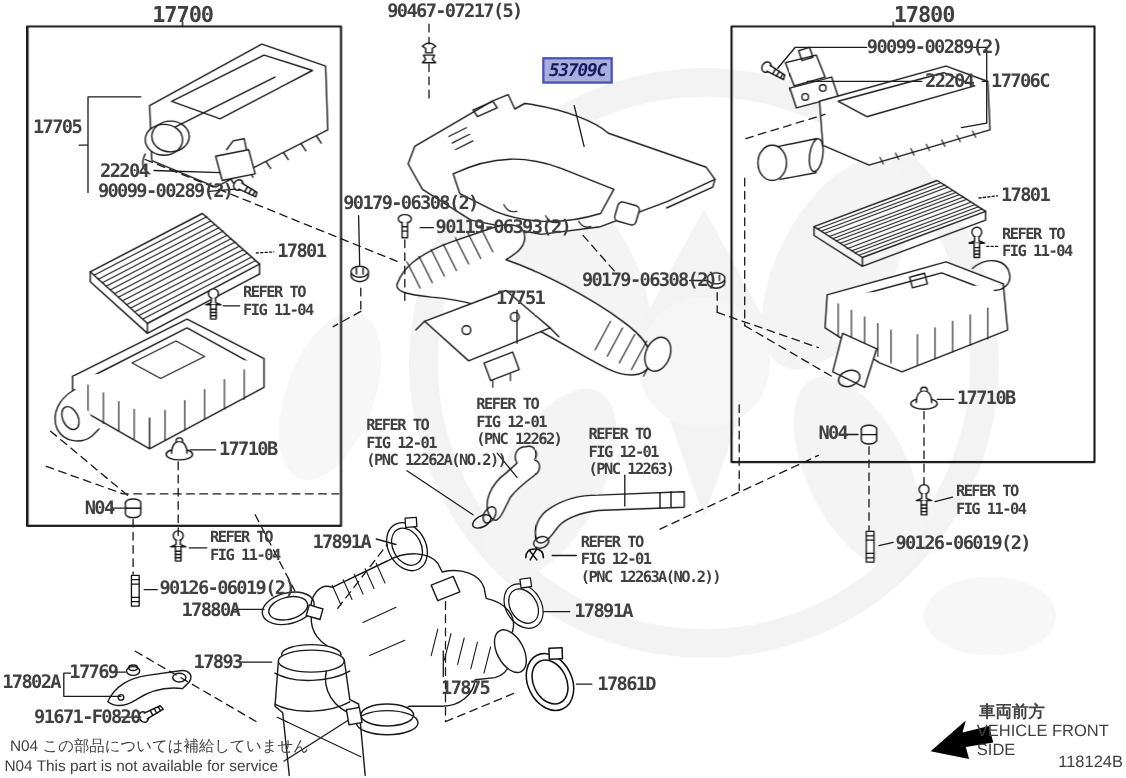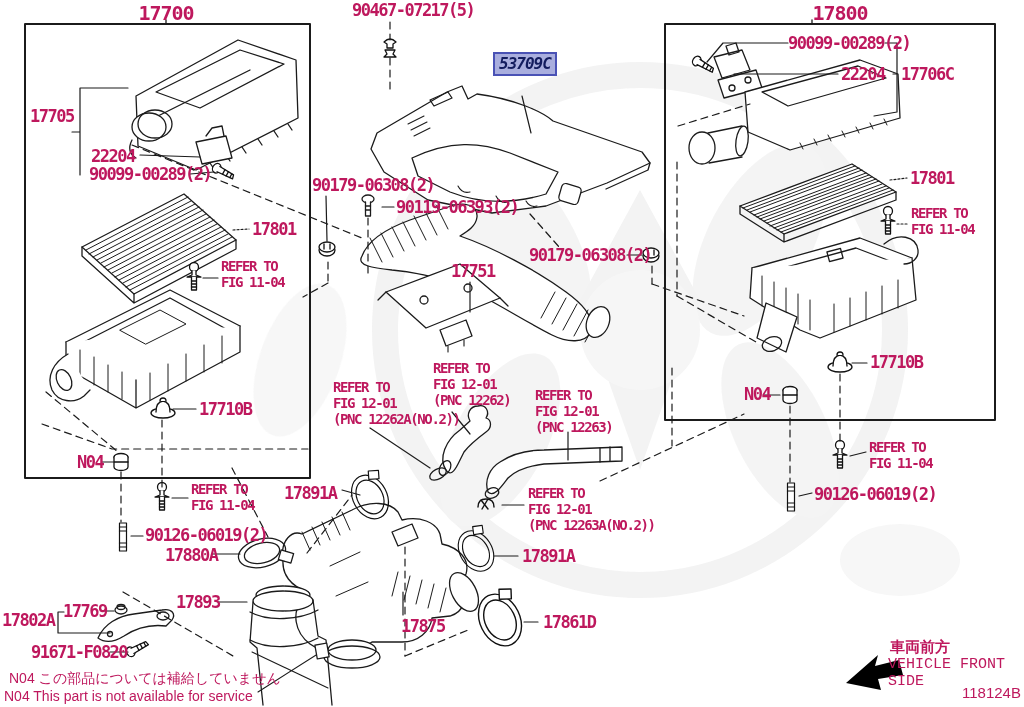--- a/index.html
+++ b/index.html
@@ -1,19 +1,19 @@
 <!DOCTYPE html>
 <html><head>
 <meta charset="utf-8">
 <style>
   html,body{margin:0;padding:0;background:#fff;}
   .stage{position:relative;width:1024px;height:707px;background:#ffffff;overflow:hidden;
          font-family:"DejaVu Sans Mono",monospace;}
   svg{position:absolute;left:0;top:0;}
-  .lbl{position:absolute;color:#be185d;font-family:"DejaVu Sans Mono",monospace;font-weight:bold;
+  .lbl{position:absolute;color:#404040;font-family:"DejaVu Sans Mono",monospace;font-weight:bold;
        white-space:pre-line;z-index:5;}
   .pn{font-size:17px;letter-spacing:-1.5px;line-height:1.05;}
   .ttl{font-size:20px;letter-spacing:-1px;text-align:center;width:64px;}
   .ref{font-size:14px;letter-spacing:-1.4px;line-height:1.14;}
   .sans{font-family:"Liberation Sans",sans-serif;font-weight:normal;font-size:14px;letter-spacing:0;}
   .jpb{font-family:"Liberation Sans",sans-serif;font-weight:bold;font-size:15px;}
   .hl{position:absolute;z-index:6;background:#a9aede;border:2px solid #4a52b5;color:#131c5e;
       font-family:"DejaVu Sans Mono",monospace;font-weight:bold;font-size:16px;letter-spacing:-1px;
       padding:0 4px;line-height:20px;}
 </style>
@@ -393,18 +393,18 @@
 <div class="lbl pn" style="left:910px;top:170px;">17801</div>
 <div class="lbl ref" style="left:911px;top:206px;">REFER TO
 FIG 11-04</div>
 <div class="lbl pn" style="left:870px;top:354px;">17710B</div>
 <div class="lbl pn" style="left:744px;top:386px;">N04</div>
 <div class="lbl ref" style="left:869px;top:440px;">REFER TO
 FIG 11-04</div>
 <div class="lbl pn" style="left:814px;top:486px;">90126-06019(2)</div>
 
 <div class="lbl jpb" style="left:890px;top:638px;">車両前方</div>
-<div class="lbl sans" style="left:888px;top:656px;font-size:15px;font-family:Liberation Mono, monospace;">VEHICLE FRONT SIDE</div>
+<div class="lbl sans" style="left:888px;top:656px;font-size:15px;">VEHICLE FRONT SIDE</div>
 <div class="lbl sans" style="left:962px;top:684px;font-size:15px;">118124B</div>
 <div class="lbl sans" style="left:9px;top:670px;">N04 この部品については補給していません</div>
 <div class="lbl sans" style="left:4px;top:688px;">N04 This part is not available for service</div>
 
 </div>
 
 </body></html>

